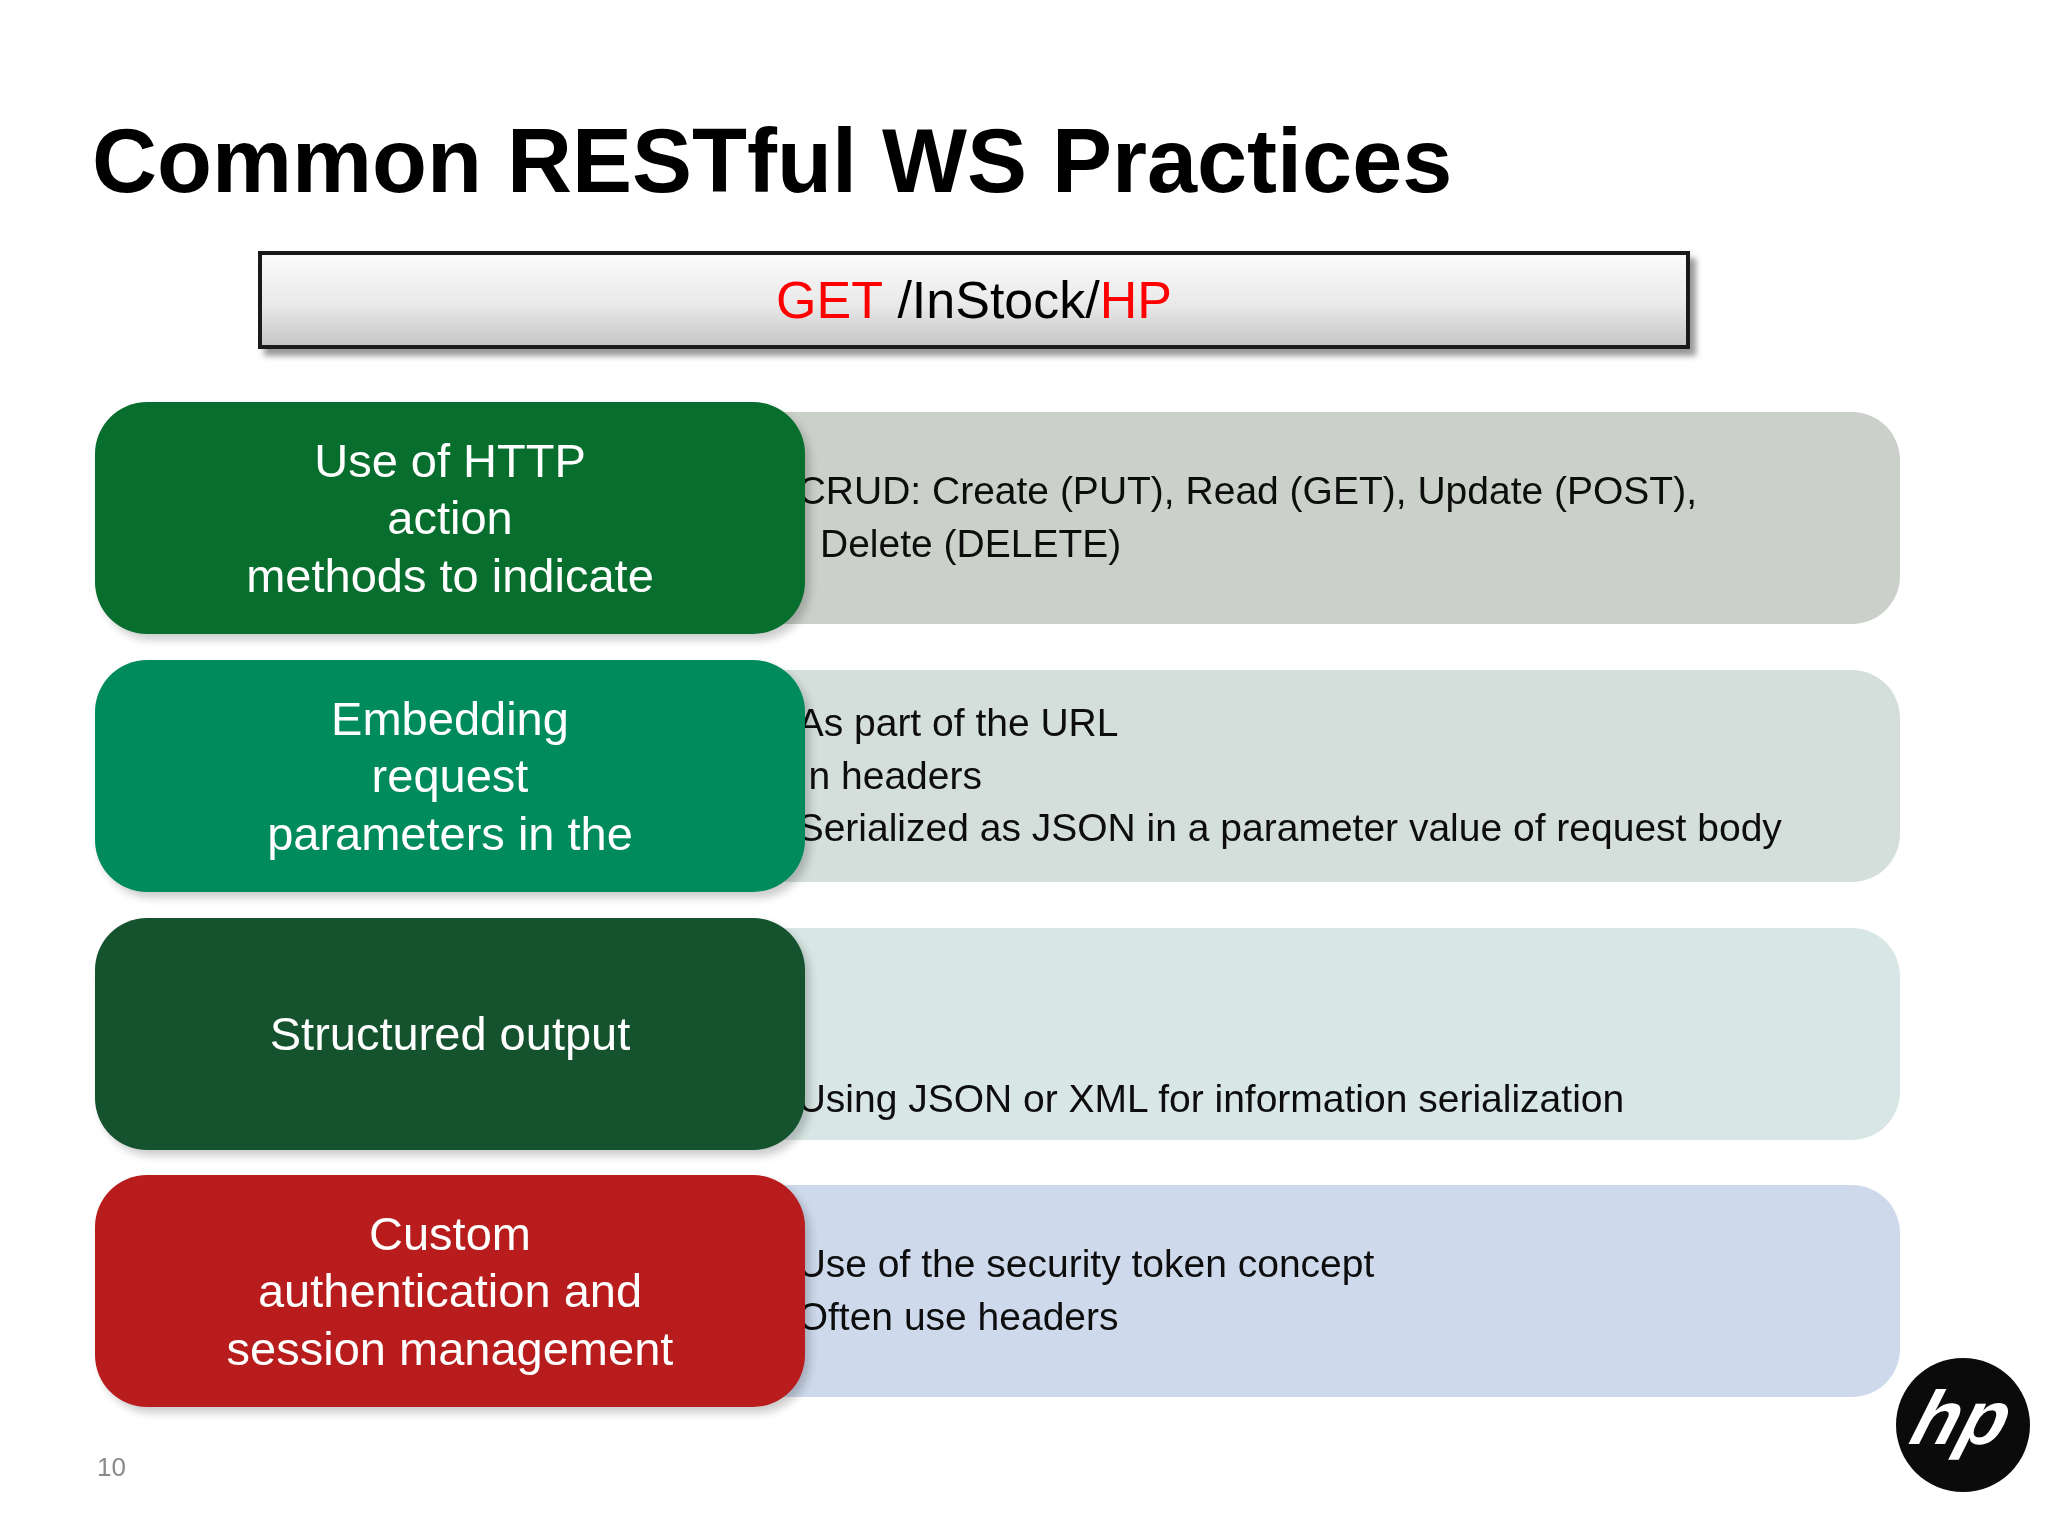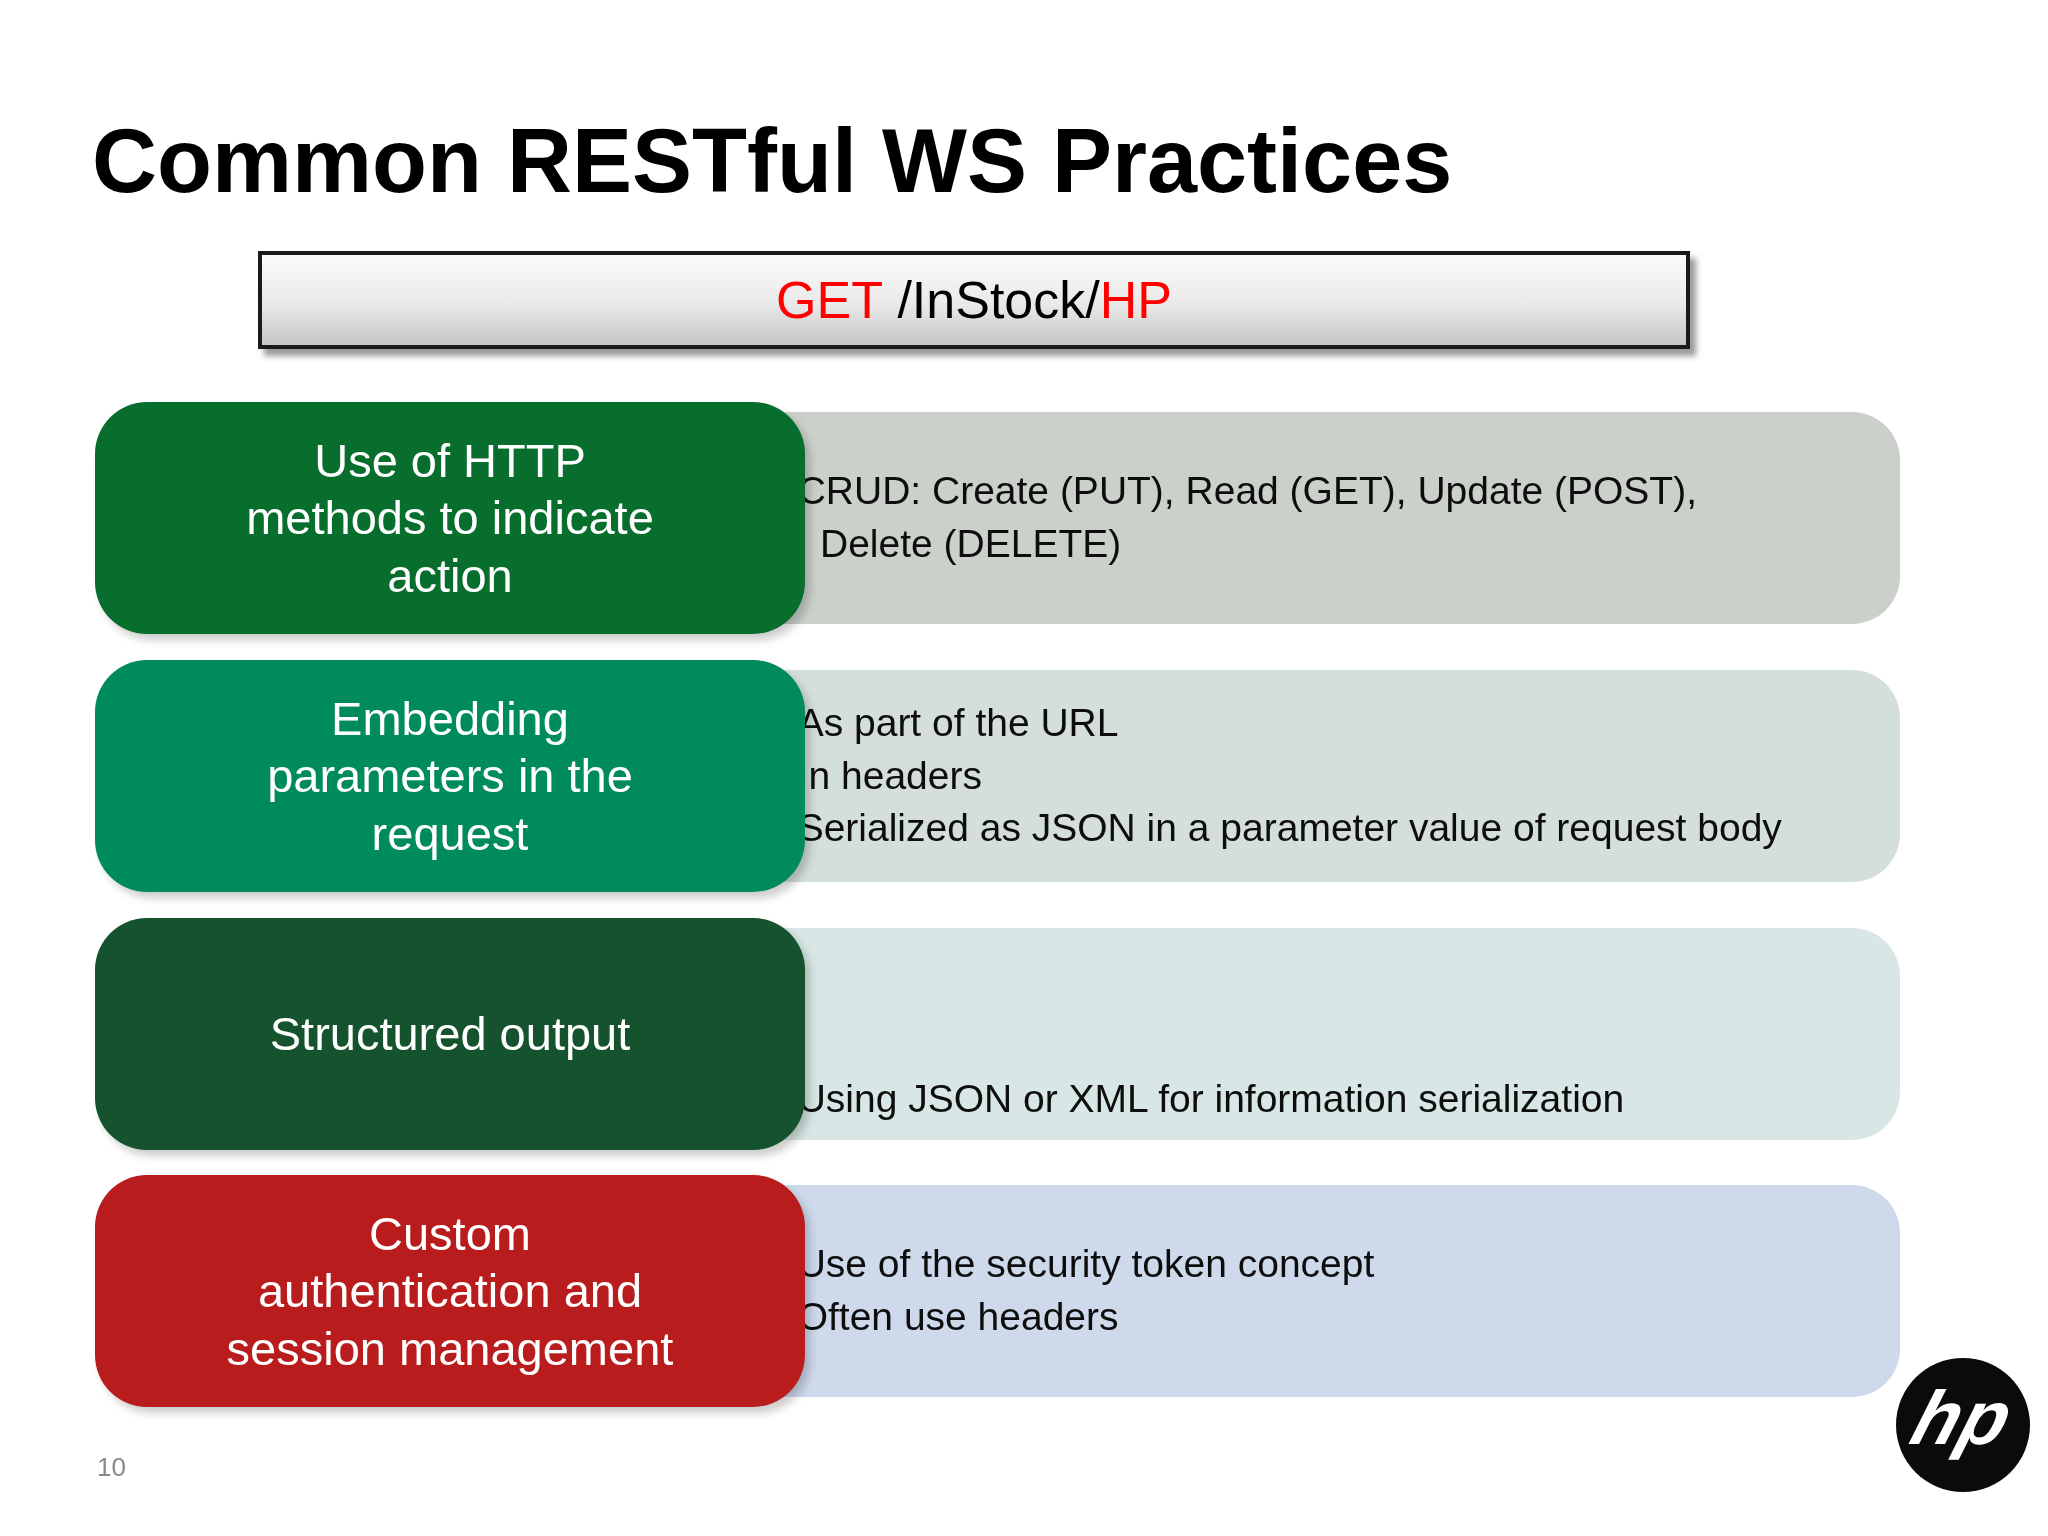--- a/index.html
+++ b/index.html
@@ -69,39 +69,39 @@
 
   <section class="row row1">
     <div class="panel" style="background-color: rgb(203, 209, 202);">
       <ul class="bullets">
         <li>CRUD: Create (PUT), Read (GET), Update (POST), Delete (DELETE)</li>
       </ul>
     </div>
     <div class="label-box" style="background-color: rgb(7, 110, 45);">
       <div>
         <span class="line">Use of HTTP</span>
+        <span class="line">action</span>
         <span class="line">methods to indicate</span>
-        <span class="line">action</span>
       </div>
     </div>
   </section>
 
   <section class="row row2">
     <div class="panel" style="background-color: rgb(212, 223, 219);">
       <ul class="bullets">
         <li>As part of the URL</li>
         <li>In headers</li>
         <li>Serialized as JSON in a parameter value of request body</li>
       </ul>
     </div>
     <div class="label-box" style="background-color: rgb(0, 139, 93);">
       <div>
         <span class="line">Embedding</span>
+        <span class="line">request</span>
         <span class="line">parameters in the</span>
-        <span class="line">request</span>
       </div>
     </div>
   </section>
 
   <section class="row row3">
     <div class="panel" style="background-color: rgb(216, 231, 229); align-items: flex-end;">
       <ul class="bullets">
         <li>Using JSON or XML for information serialization</li>
       </ul>
     </div>

